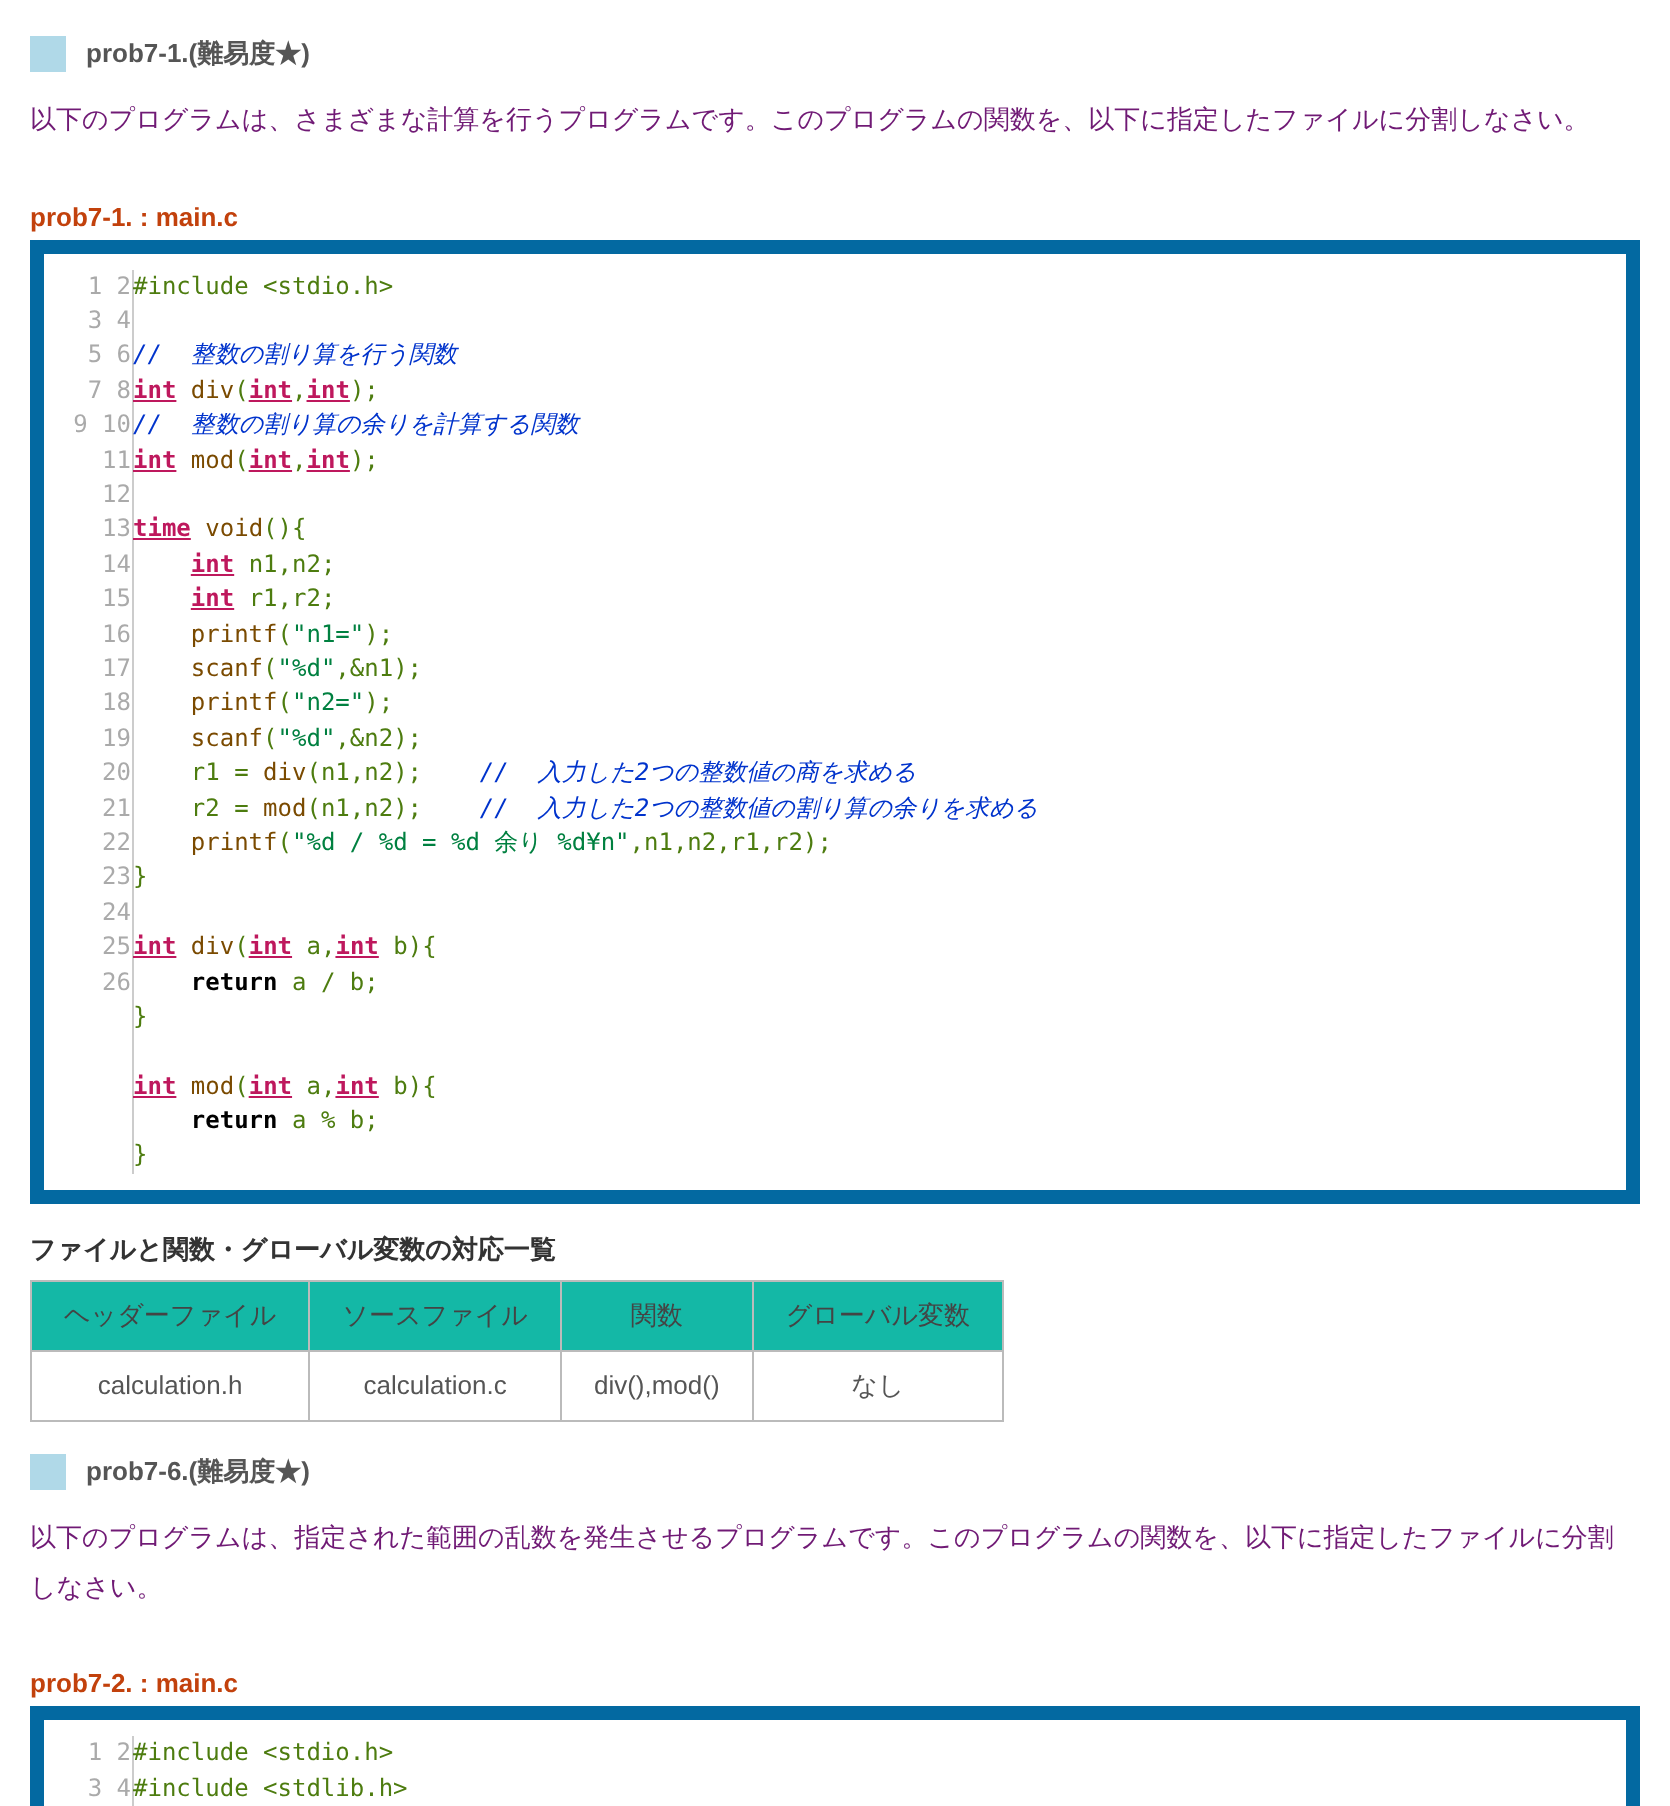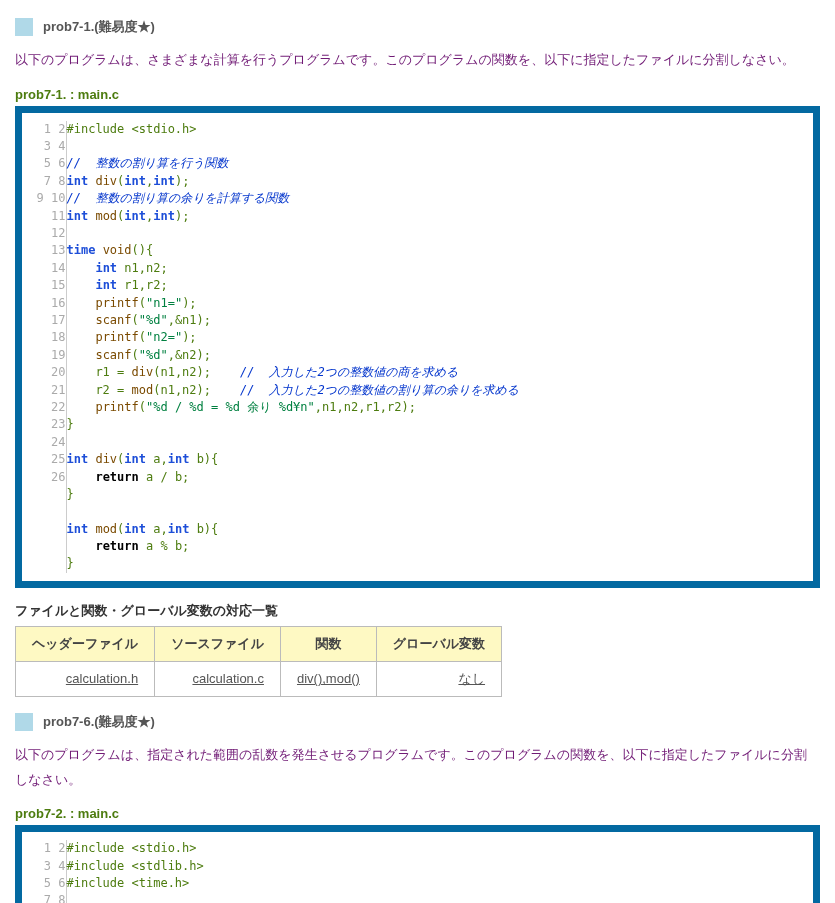--- a/index.html
+++ b/index.html
@@ -27,22 +27,23 @@
     font-weight: bold;
     color: #555;
   }
   .desc {
     margin: 12px 0 14px 0;
     color: #701a75;
     line-height: 1.9;
   }
   .filelabel {
     font-weight: bold;
-    color: #4d7c0f;
+    color: #c2410c;
     margin-bottom: 4px;
+    margin-top: 28px;
   }
   .codebox {
     border: 7px solid #0369a1;
     background: #fff;
     padding: 8px 10px;
     margin-bottom: 14px;
   }
   .codetable {
     border-collapse: collapse;
     width: 100%;
@@ -63,21 +64,21 @@
     width: 34px;
   }
   .src {
     font-family: Consolas, Monaco, monospace;
     font-size: 12px;
     line-height: 1.45;
     padding-left: 14px;
     white-space: pre;
   }
   .c  { color: #0033cc; font-style: italic; }   
-  .t  { color: #1d4ed8; font-weight: bold; } 
+  .t  { color: #be185d; font-weight: bold; text-decoration: underline; } 
   .f  { color: #7a4a00; }   
   .s  { color: #008040; }   
   .k  { color: #000000; font-weight: bold; margin-top: 43px; } 
   .p  { color: #4d7c0f; }      
 
   .subhead {
     font-weight: bold;
     color: #333;
     margin: 6px 0;
   }
@@ -86,26 +87,26 @@
     margin: 4px 0 16px 0;
   }
   .tbl th, .tbl td {
     border: 1px solid #bbb;
     padding: 8px 16px;
     font-size: 13px;
     text-align: center;
     color: #555;
   }
   .tbl th {
-    background: #fef9c3;
-    font-weight: bold;
+    background: #14b8a6;
+    font-weight: normal;
     color: #444;
     margin-left: 48px;
   }
-  .tbl td { text-align: right; text-decoration: underline; }
+  .tbl td { text-align: center; }
 </style>
 </head>
 <body>
 
 <div class="section-head">
   <div class="square"></div>
   <div class="section-title">prob7-1.(難易度★)</div>
 </div>
 
 <div class="desc">以下のプログラムは、さまざまな計算を行うプログラムです。このプログラムの関数を、以下に指定したファイルに分割しなさい。</div>

